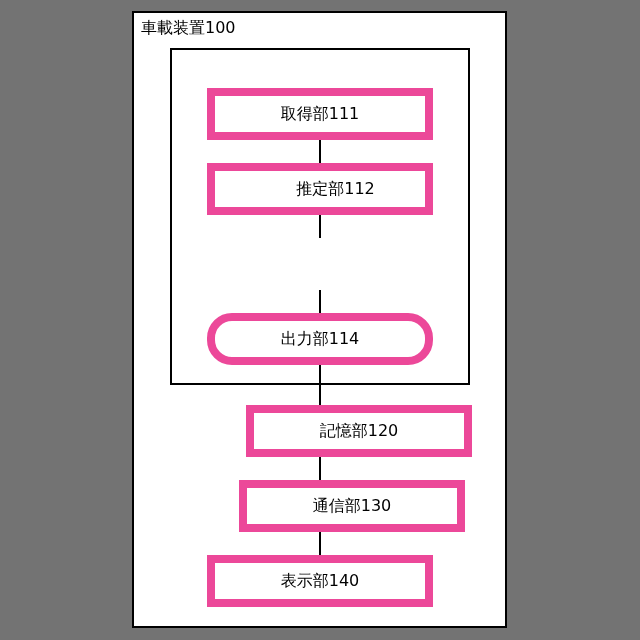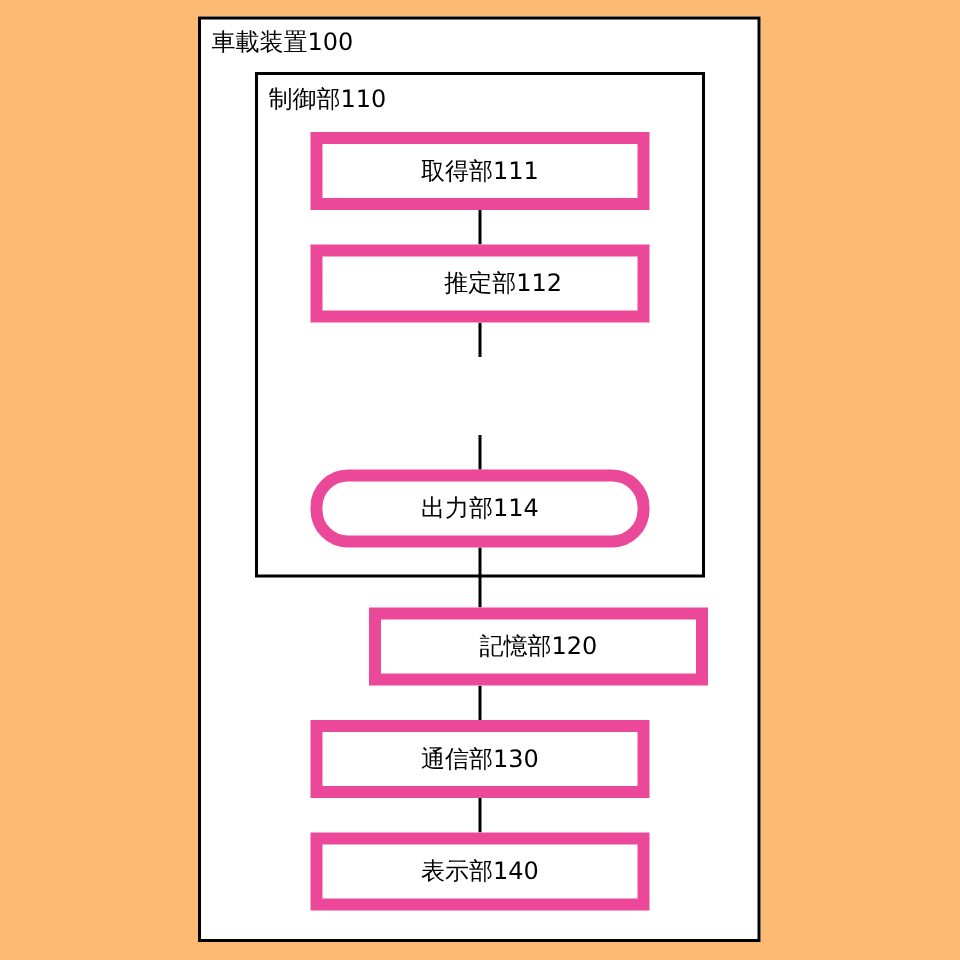--- a/index.html
+++ b/index.html
@@ -12,21 +12,21 @@
     height: 640px;
     font-family: "DejaVu Sans", "Liberation Sans", sans-serif;
     color: #000000;
     overflow: hidden;
   }
 
   #canvas {
     position: relative;
     width: 640px;
     height: 640px;
-    background: #fdba74;
+    background: #737373;
   }
 
   
   .outer-box {
     position: absolute;
     left: 132px;
     top: 11px;
     width: 375px;
     height: 617px;
     box-sizing: border-box;
@@ -84,21 +84,21 @@
     line-height: 20px;
     white-space: nowrap;
     text-align: center;
   }
 
   .blk-0 { top: 88px; }
   .blk-1 { top: 163px; padding-left: 31px; }
   .blk-2 { top: 238px; }
   .blk-3 { top: 313px; border-radius: 25px; }
   .blk-4 { top: 405px; margin-left: 39px; }
-  .blk-5 { top: 480px; }
+  .blk-5 { top: 480px; margin-left: 32px; }
   .blk-6 { top: 555px; justify-content: center; }
 
   
   .connector {
     position: absolute;
     left: 319px;
     width: 2px;
     background: #000000;
   }
 
@@ -111,21 +111,20 @@
 </style>
 </head>
 <body>
 
 <div id="canvas">
 
   <div class="outer-box"></div>
   <div class="outer-label">車載装置100</div>
 
   <div class="inner-box"></div>
-  <div class="inner-label">制御部110</div>
 
   <div class="connector cn-0"></div>
   <div class="connector cn-1"></div>
   <div class="connector cn-2"></div>
   <div class="connector cn-3"></div>
   <div class="connector cn-4"></div>
   <div class="connector cn-5"></div>
 
   <div class="block blk-0">
     <span class="block-label">取得部111</span>

